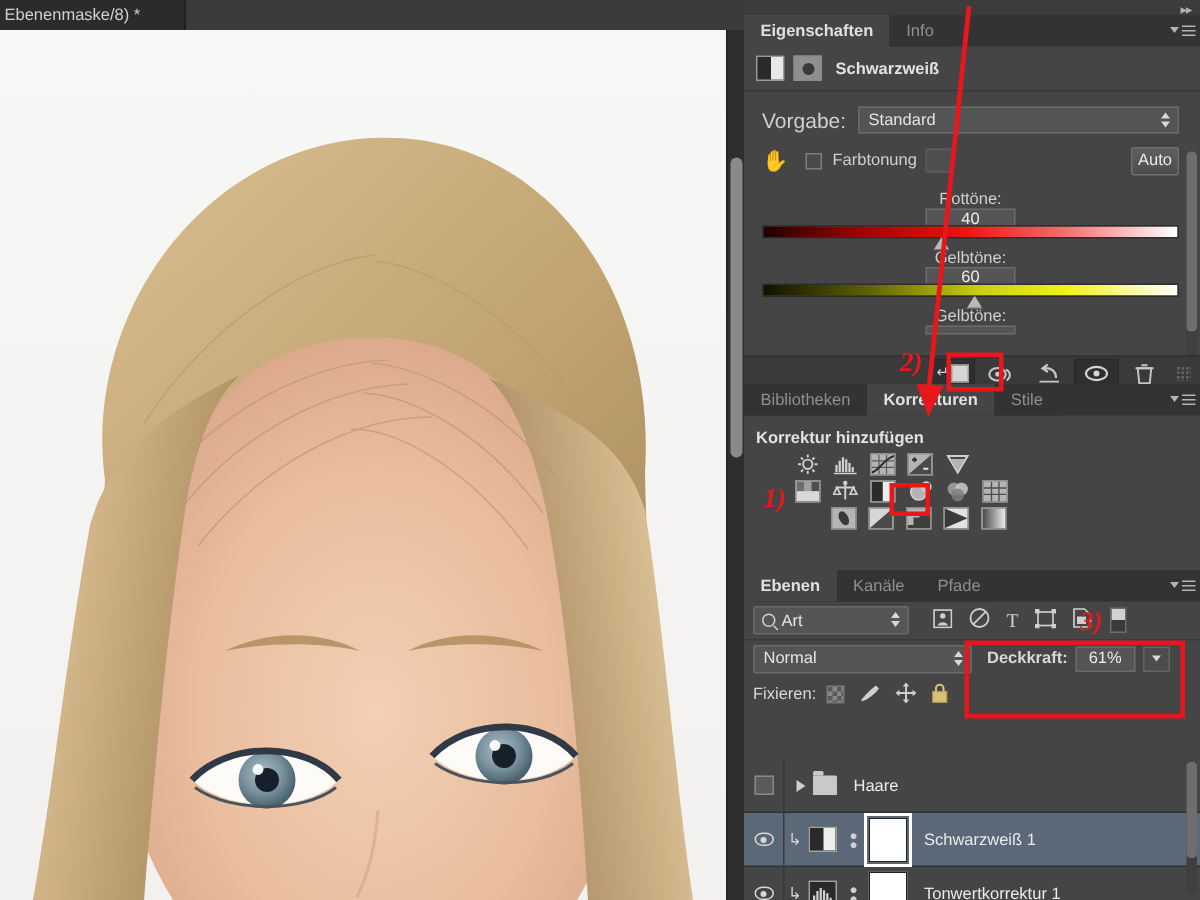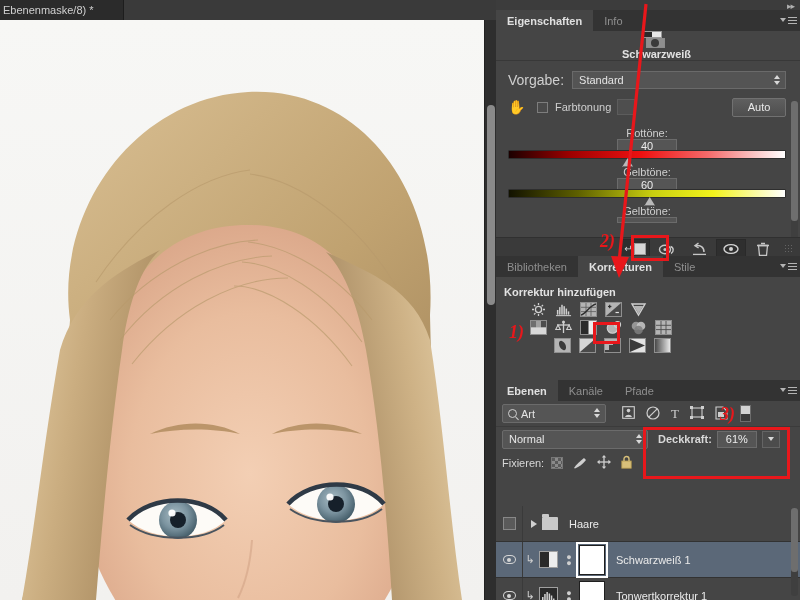--- a/index.html
+++ b/index.html
@@ -42,21 +42,21 @@
     font-size:11px; color:#8f8f8f; background:#333333; white-space:nowrap;
   }
   .tab.active { background:#454545; color:#e0e0e0; font-weight:bold; }
   .tab-menu { position:absolute; right:4px; top:4px; width:16px; height:12px; display:flex; align-items:center; }
   .tab-menu .tri { width:0;height:0;border-left:3px solid transparent;border-right:3px solid transparent;border-top:4px solid #b4b4b4;margin-right:2px; }
   .tab-menu .lines { display:flex;flex-direction:column;gap:2px; }
   .tab-menu .lines i { display:block;width:9px;height:1px;background:#b4b4b4; }
 
   
   #props { position:absolute; left:0; top:10px; width:304px; height:250px; background:#454545; }
-  #props-head { position:relative; height:30px; border-bottom:1px solid #383838; display:flex; align-items:center; padding-left:8px;flex-direction:column; }
+  #props-head { position:relative; height:30px; border-bottom:1px solid #383838; display:flex; align-items:center; padding-left:8px; }
   .icon-bw {
     width:19px;height:17px;border:1px solid #9a9a9a;display:inline-block;position:relative;background:#2a2a2a;
   }
   .icon-bw:after { content:"";position:absolute;right:0;top:0;width:50%;height:100%;background:#e8e8e8; }
   .icon-circ {
     width:19px;height:17px;border:1px solid #8c8c8c;background:#8f8f8f;margin-left:6px;display:flex;align-items:center;justify-content:center;
   }
   .icon-circ span { width:8px;height:8px;border-radius:50%;background:#3a3a3a;display:block; }
   #props-title { margin-left:9px;font-size:11px;font-weight:bold;color:#e2e2e2; }
 
@@ -71,21 +71,21 @@
   .spin i { width:0;height:0;border-left:3px solid transparent;border-right:3px solid transparent; }
   .spin i.up { border-bottom:4px solid #d8d8d8; }
   .spin i.dn { border-top:4px solid #d8d8d8; }
 
   .tint-row { display:flex;align-items:center;height:26px;padding-left:12px;margin-top:3px; }
   .hand-icon { width:16px;height:16px;position:relative;color:#d8d8d8;font-size:14px;line-height:16px; }
   .chk { width:11px;height:11px;border:1px solid #7d7d7d;background:#4a4a4a;margin-left:13px; }
   .tint-label { margin-left:7px;font-size:11px;color:#cfcfcf; }
   .tint-swatch { width:18px;height:16px;background:#4e4e4e;border:1px solid #5c5c5c;margin-left:6px; }
   .auto-btn {
-    margin-left:auto;margin-right:14px;width:54px;height:19px;
+    margin-left:auto;margin-right:14px;width:32px;height:19px;
     background:linear-gradient(#5f5f5f,#4e4e4e);border:1px solid #717171;border-radius:2px;
     display:flex;align-items:center;justify-content:center;font-size:11px;color:#eaeaea;
   }
 
   .slider-block { padding:0 14px 0 12px;margin-top:7px; }
   .slider-head { display:flex;align-items:center;justify-content:space-between;height:18px;flex-direction:column; }
   .slider-head .lbl { font-size:11px; }
   .val-box {
     width:60px;height:17px;background:#555555;border:1px solid #6b6b6b;
     display:flex;align-items:center;justify-content:center;font-size:11px;color:#ececec;

